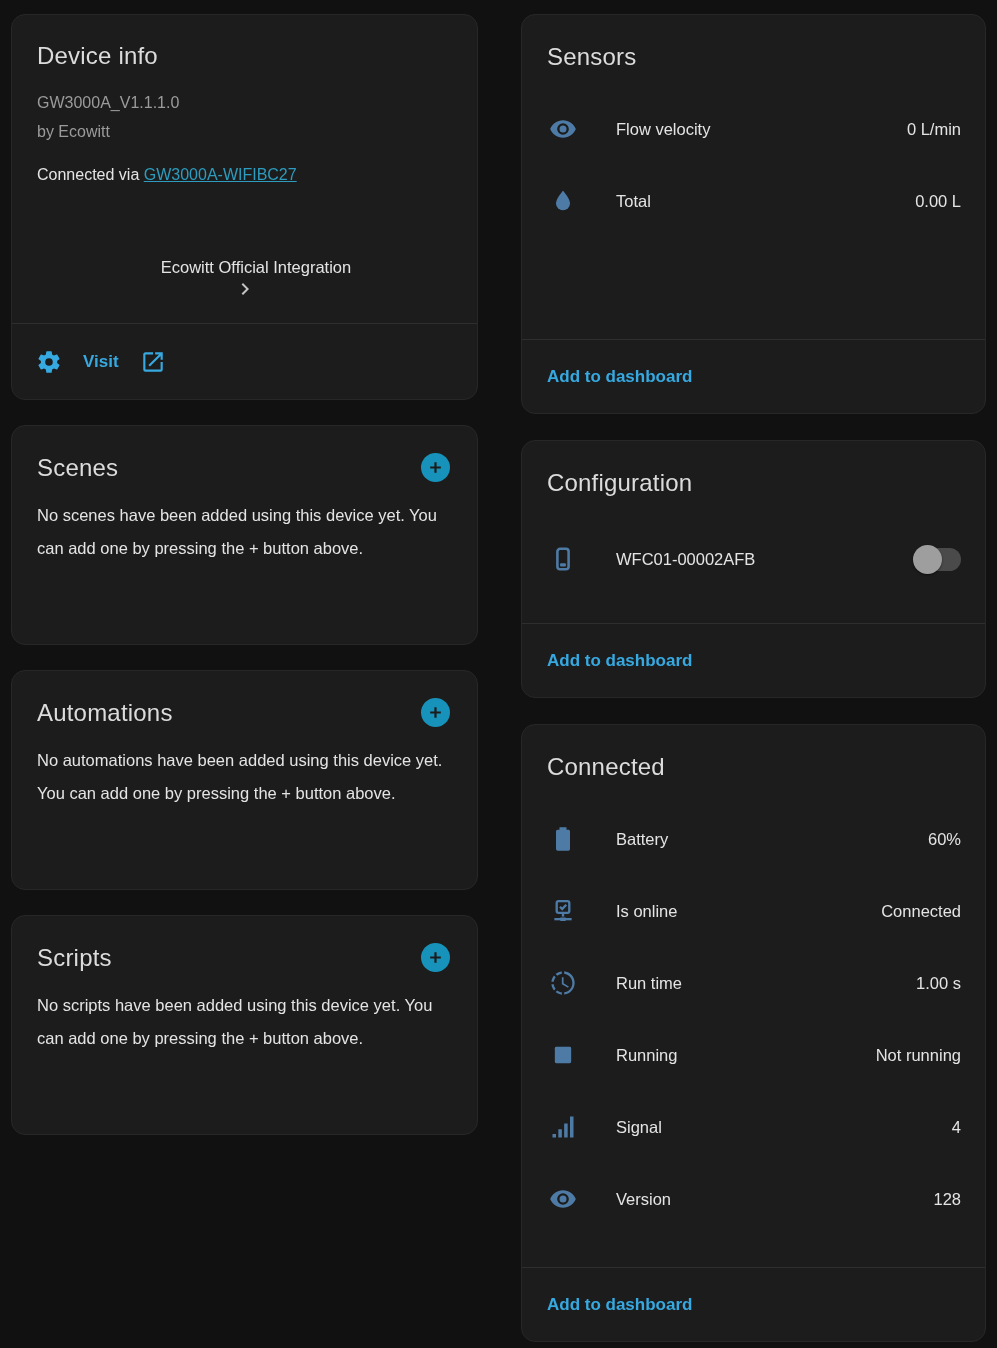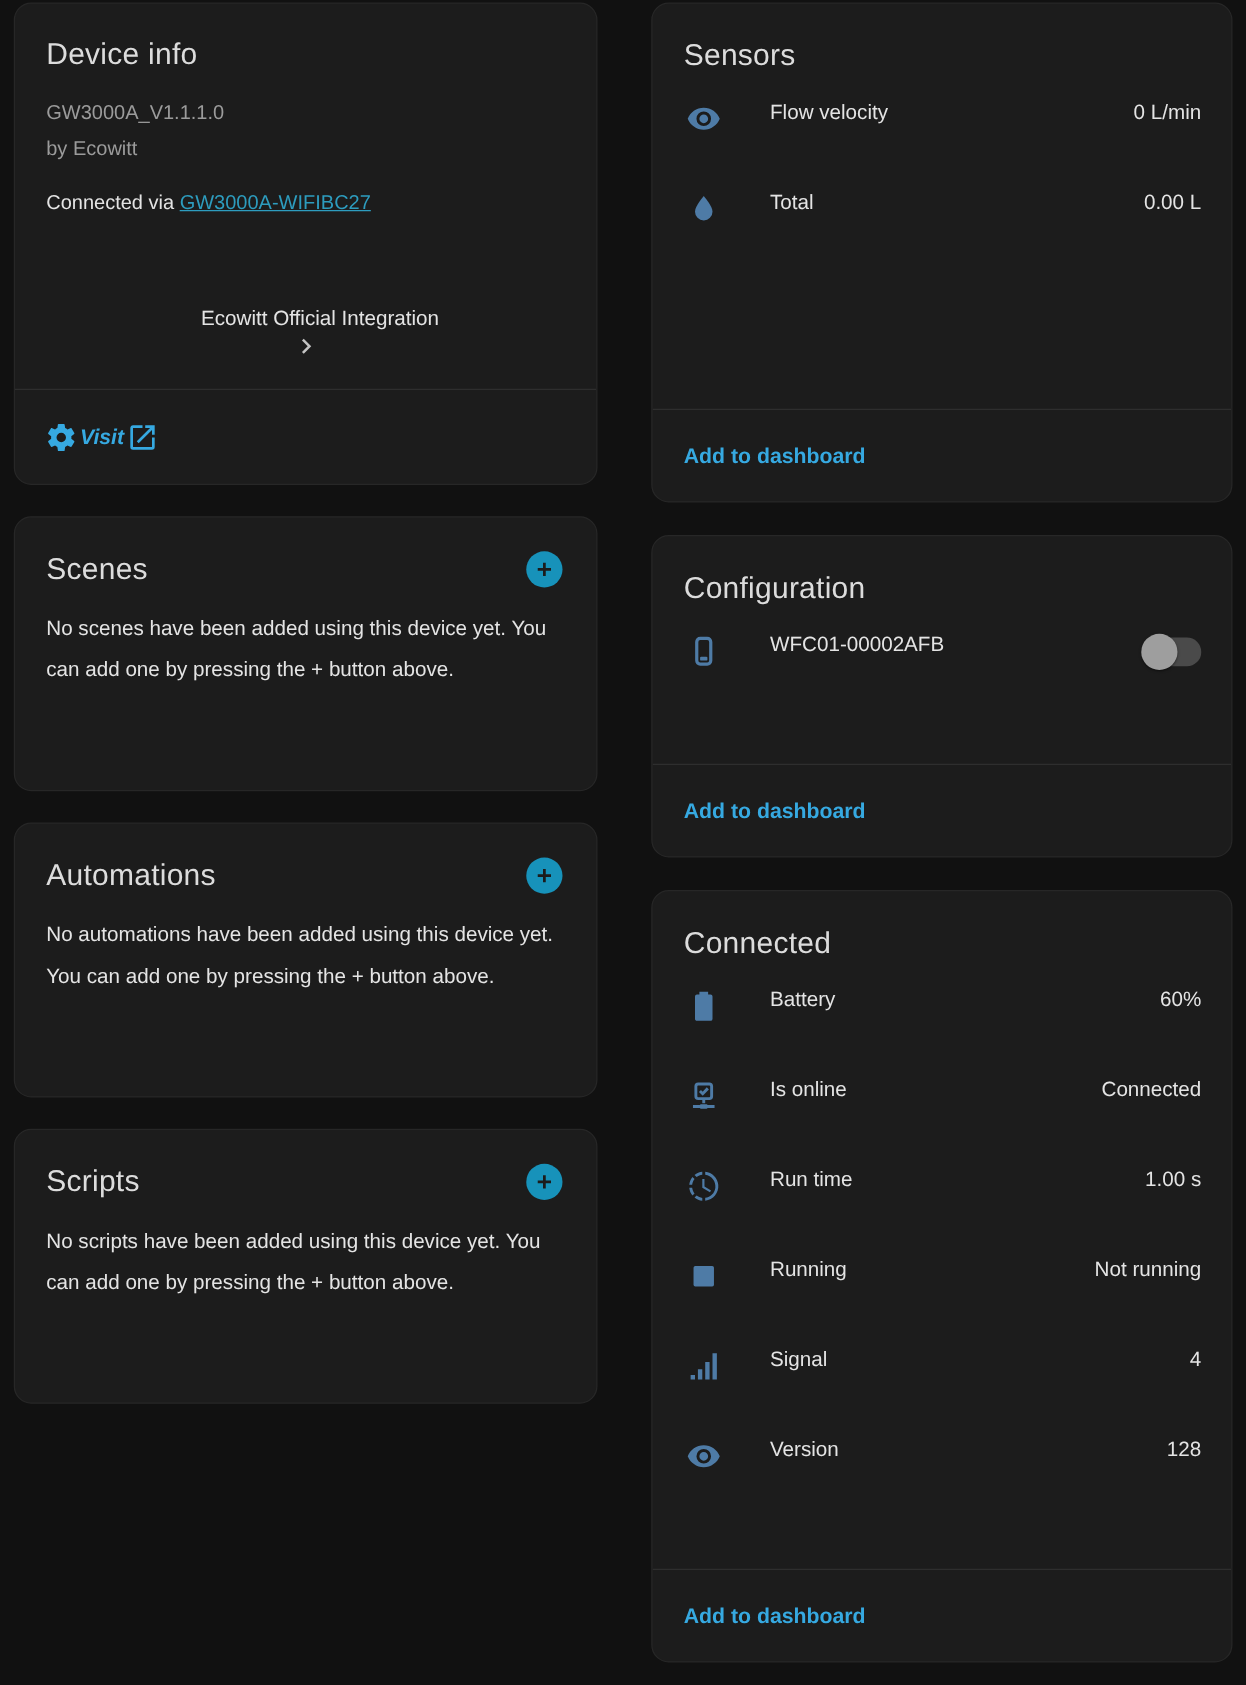--- a/index.html
+++ b/index.html
@@ -5,21 +5,21 @@
   :root{
     --page-bg:#111111; --card-bg:#1c1c1c; --card-border:#272727; --divider:#2e2e2e;
     --title-text:#dcdcdc; --body-text:#e4e4e4; --secondary-text:#9b9b9b;
     --icon-blue:#4e7ba6; --accent-blue:#36a9e1; --link-teal:#2d9cbe;
     --plus-circle:#1792ba; --chevron-gray:#c4c4c4; --toggle-track:#4a4a4a; --toggle-knob:#9e9e9e;
   }
   *{box-sizing:border-box;margin:0;padding:0;}
   html,body{background:var(--page-bg);}
   .page{
     width:997px;height:1348px;background:var(--page-bg);
-    padding:2px 11px;display:flex;gap:27px;
+    padding:14px 11px;display:flex;gap:27px;
     font-family:"Liberation Sans",sans-serif;color:var(--body-text);
   }
   .col{display:flex;flex-direction:column;}
   .col-left{width:475px;gap:25px;}
   .col-right{width:473px;gap:26px;margin-left:16px;}
   .card{
     background:var(--card-bg);border:1px solid var(--card-border);
     border-radius:14px;display:flex;flex-direction:column;overflow:hidden;
   }
   .card-title{font-size:24px;font-weight:400;color:var(--title-text);letter-spacing:.2px;}
@@ -28,37 +28,37 @@
   .card-device{min-height:386px;}
   .device-body{padding:27px 24px 16px 25px;display:flex;flex-direction:column;flex:1;}
   .device-model{margin-top:23px;font-size:16px;color:var(--secondary-text);line-height:1.25;}
   .device-manufacturer{margin-top:9px;font-size:16px;color:var(--secondary-text);line-height:1.25;}
   .device-connected{margin-top:24px;font-size:16px;color:var(--body-text);}
   .device-connected a{color:var(--link-teal);text-decoration:underline;}
   .integration-row{margin-top:auto;display:flex;align-items:center;cursor:pointer;padding:8px 0 6px 0;flex-direction:column;}
   .integration-name{flex:1;text-align:center;font-size:16.5px;font-weight:500;color:var(--body-text);padding-left:22px;}
   .chev{width:24px;height:24px;fill:var(--chevron-gray);flex:none;}
   .card-footer{border-top:1px solid var(--divider);margin-top:auto;}
-  .device-footer{height:75px;display:flex;align-items:center;padding:0 24px;gap:2px;font-style:italic;}
+  .device-footer{height:75px;display:flex;align-items:center;padding:0 24px;gap:21px;}
   .visit-label{font-size:17px;font-weight:700;color:var(--accent-blue);}
   .blue-icon{width:26px;height:26px;fill:var(--accent-blue);flex:none;}
 
   
   .card-empty{min-height:220px;}
   .empty-body{padding:27px 25px 26px;}
   .title-row{display:flex;align-items:center;justify-content:space-between;}
   .plus-btn{width:29px;height:29px;border-radius:50%;background:var(--plus-circle);
     display:flex;align-items:center;justify-content:center;cursor:pointer;flex:none;margin-right:2px;}
   .plus-btn svg{width:17px;height:17px;stroke:var(--card-bg);stroke-width:3.1;}
   .empty-text{margin-top:17px;font-size:16.5px;line-height:33px;color:var(--body-text);}
 
   
   .card-head{padding:28px 24px 0 25px;margin-bottom:22px;}
   .rows{display:flex;flex-direction:column;}
-  .row{display:flex;height:72px;padding:0 24px 0 27px;cursor:pointer;}
+  .row{display:flex;align-items:center;height:72px;padding:0 24px 0 27px;cursor:pointer;}
   .row-icon{width:28px;height:28px;margin-right:39px;flex:none;display:flex;align-items:center;justify-content:center;}
   .row-icon svg{width:100%;height:100%;}
   .row-icon .fill{fill:var(--icon-blue);}
   .st{fill:none;stroke:var(--icon-blue);}
   .row-label{font-size:16.5px;color:var(--body-text);}
   .row-value{margin-left:auto;font-size:16.5px;color:var(--body-text);text-align:right;white-space:nowrap;}
   .footer-link-row{height:73px;display:flex;align-items:center;padding:0 25px;}
   .add-link{font-size:17px;font-weight:700;color:var(--accent-blue);text-decoration:none;cursor:pointer;}
   .card-sensors{min-height:400px;}
   .card-config{min-height:258px;}

